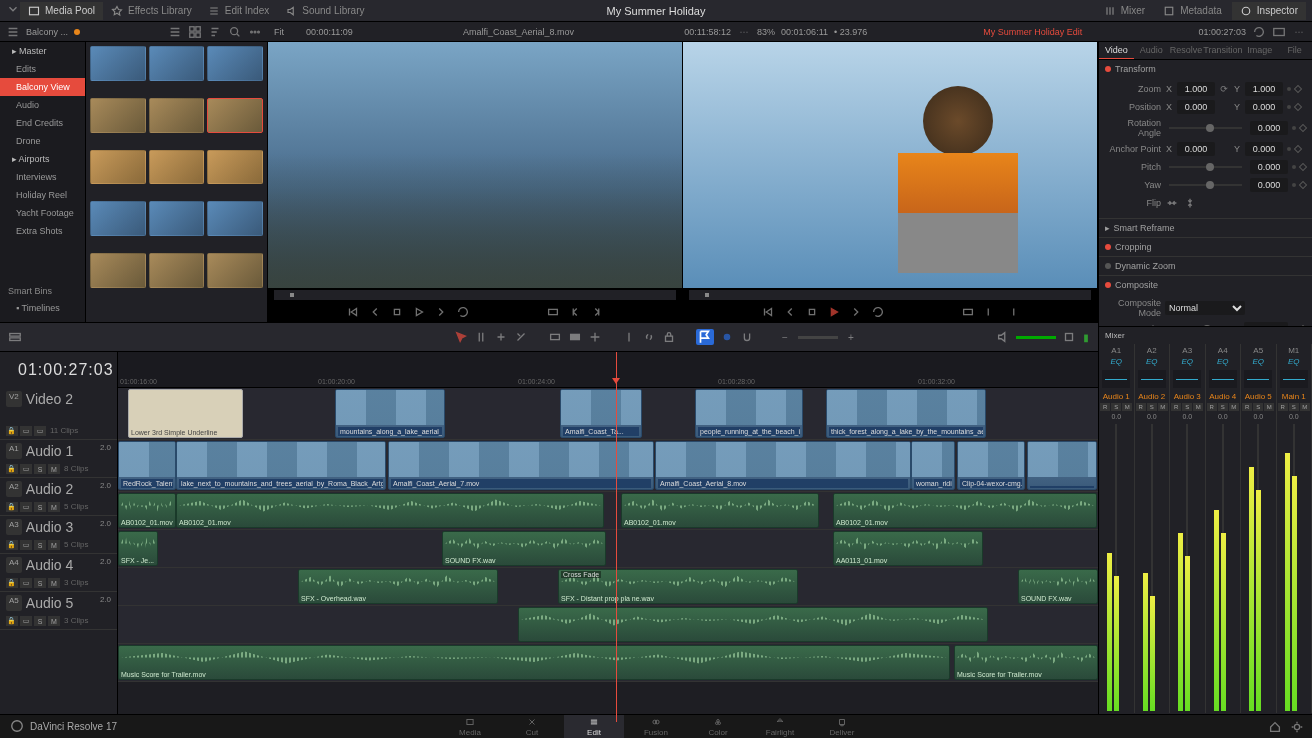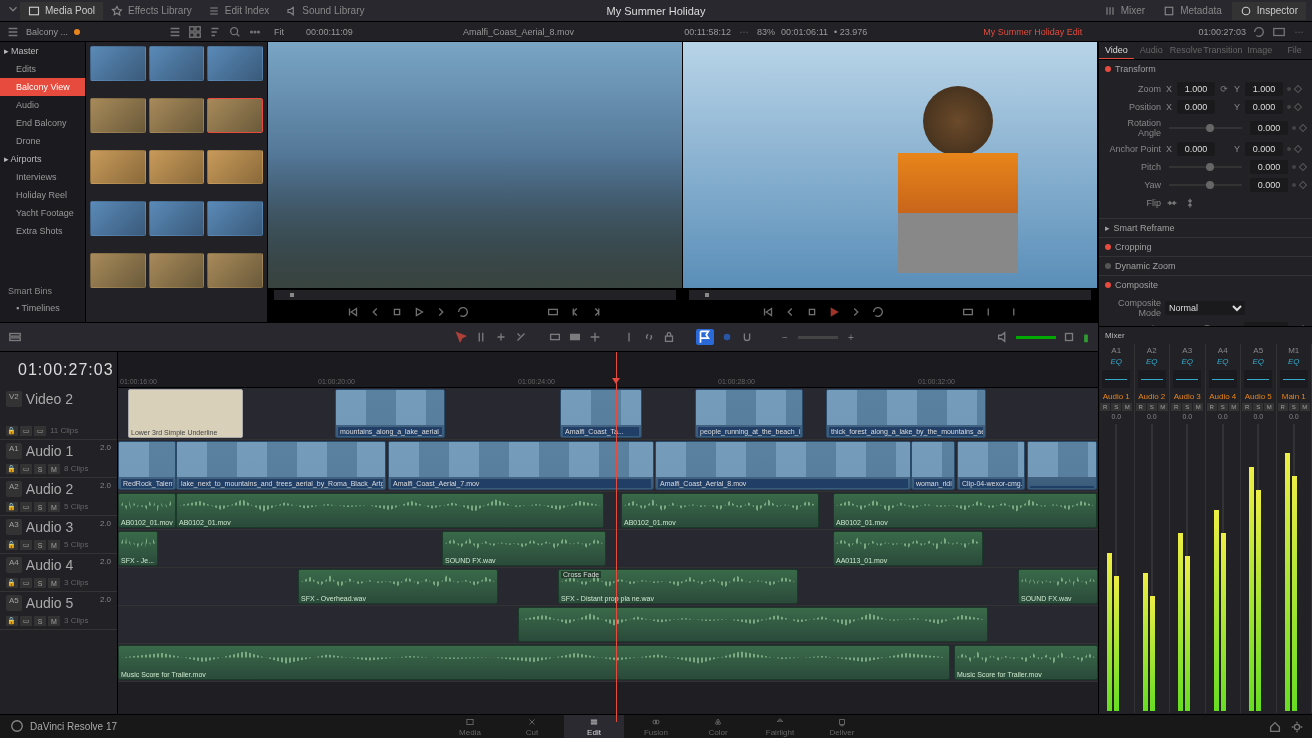--- a/index.html
+++ b/index.html
@@ -19,21 +19,21 @@
 .toolbar .section { display: flex; align-items: center; gap: 6px; padding: 0 6px; }
 .btn-icon { width: 14px; height: 14px; display: inline-flex; align-items: center; justify-content: center; cursor: pointer; opacity: .7; }
 .btn-icon svg { width: 100%; height: 100%; }
 
 
 .main { display: grid; grid-template-columns: 86px 182px 830px 214px; grid-template-rows: 280px 30px 370px; height: 672px; }
 
 
 .binlist { grid-column: 1; grid-row: 1 / span 3; background: #1b1b1f; border-right: 1px solid #000; overflow: hidden; }
 .bin-item { padding: 4px 8px 4px 16px; cursor: pointer; font-size: 9px; color:#999;}
-.bin-item.header { padding-left: 4px; color:#bbb;}
+.bin-item.header { padding-left: 12px; color:#bbb;}
 .bin-item.sel { background: #e64b3d; color: #fff; }
 .bin-section-title { padding: 6px 8px 3px; color: #888; font-size: 9px; }
 
 
 .mediapool { grid-column: 2; grid-row: 1; background: #212126; display:flex; flex-direction:column; padding: 4px; border-right: 1px solid #000; }
 .thumbs { display: grid; grid-template-columns: repeat(3, 1fr); gap: 3px; overflow:hidden;}
 .thumb { aspect-ratio: 16/10; background: linear-gradient(135deg,#3a5a7a,#6a8aaa); border-radius: 2px; position: relative; cursor: pointer; border:1px solid transparent;}
 .thumb.sel { border:1px solid #e64b3d; }
 .thumb-wrap { padding-bottom: 14px; }
 
@@ -274,21 +274,21 @@
   </div>
 </div>
 
 <div class="main">
 
   <div class="binlist">
     <div class="bin-item header">▸ <span>Master</span></div>
     <div class="bin-item">Edits</div>
     <div class="bin-item sel">Balcony View</div>
     <div class="bin-item">Audio</div>
-    <div class="bin-item">End Balcony</div>
+    <div class="bin-item">End Credits</div>
     <div class="bin-item">Drone</div>
     <div class="bin-item header">▸ <span>Airports</span></div>
     <div class="bin-item">Interviews</div>
     <div class="bin-item">Holiday Reel</div>
     <div class="bin-item">Yacht Footage</div>
     <div class="bin-item">Extra Shots</div>
     <div style="height:40px;"></div>
     <div class="bin-section-title">Smart Bins</div>
     <div class="bin-item">▪ <span>Timelines</span></div>
     <div class="bin-item">▪ <span>Keywords</span></div>

